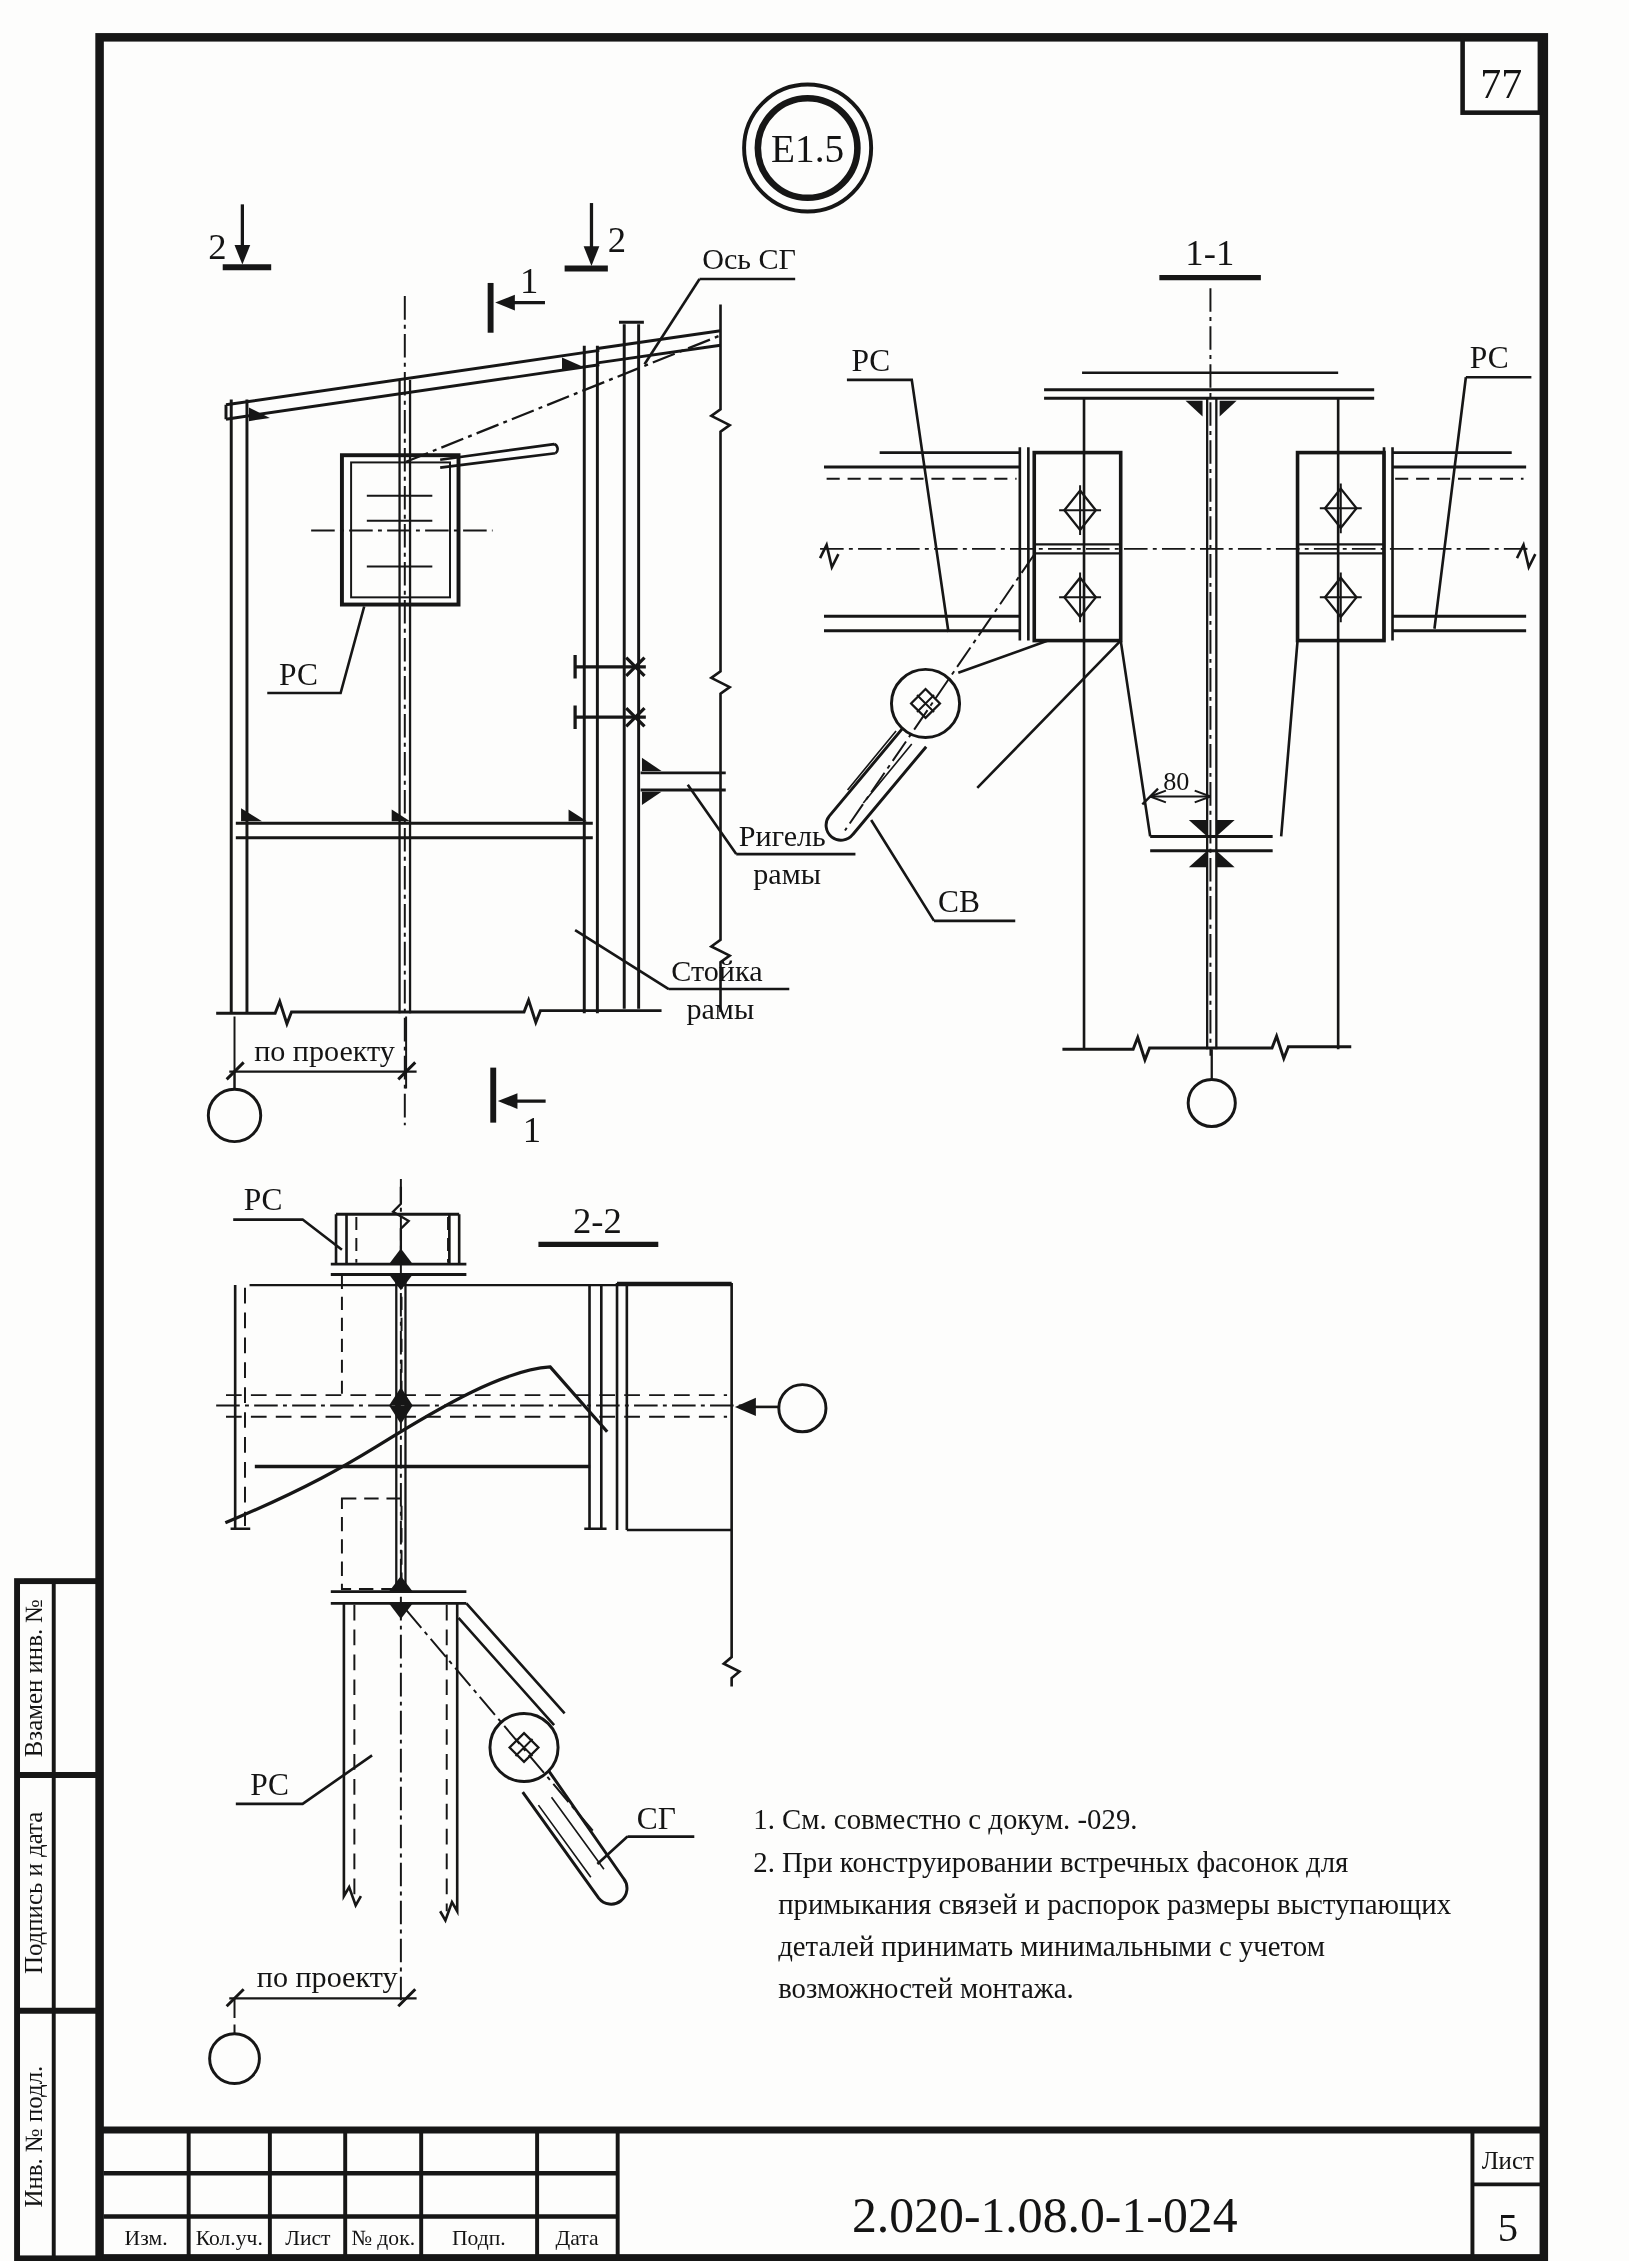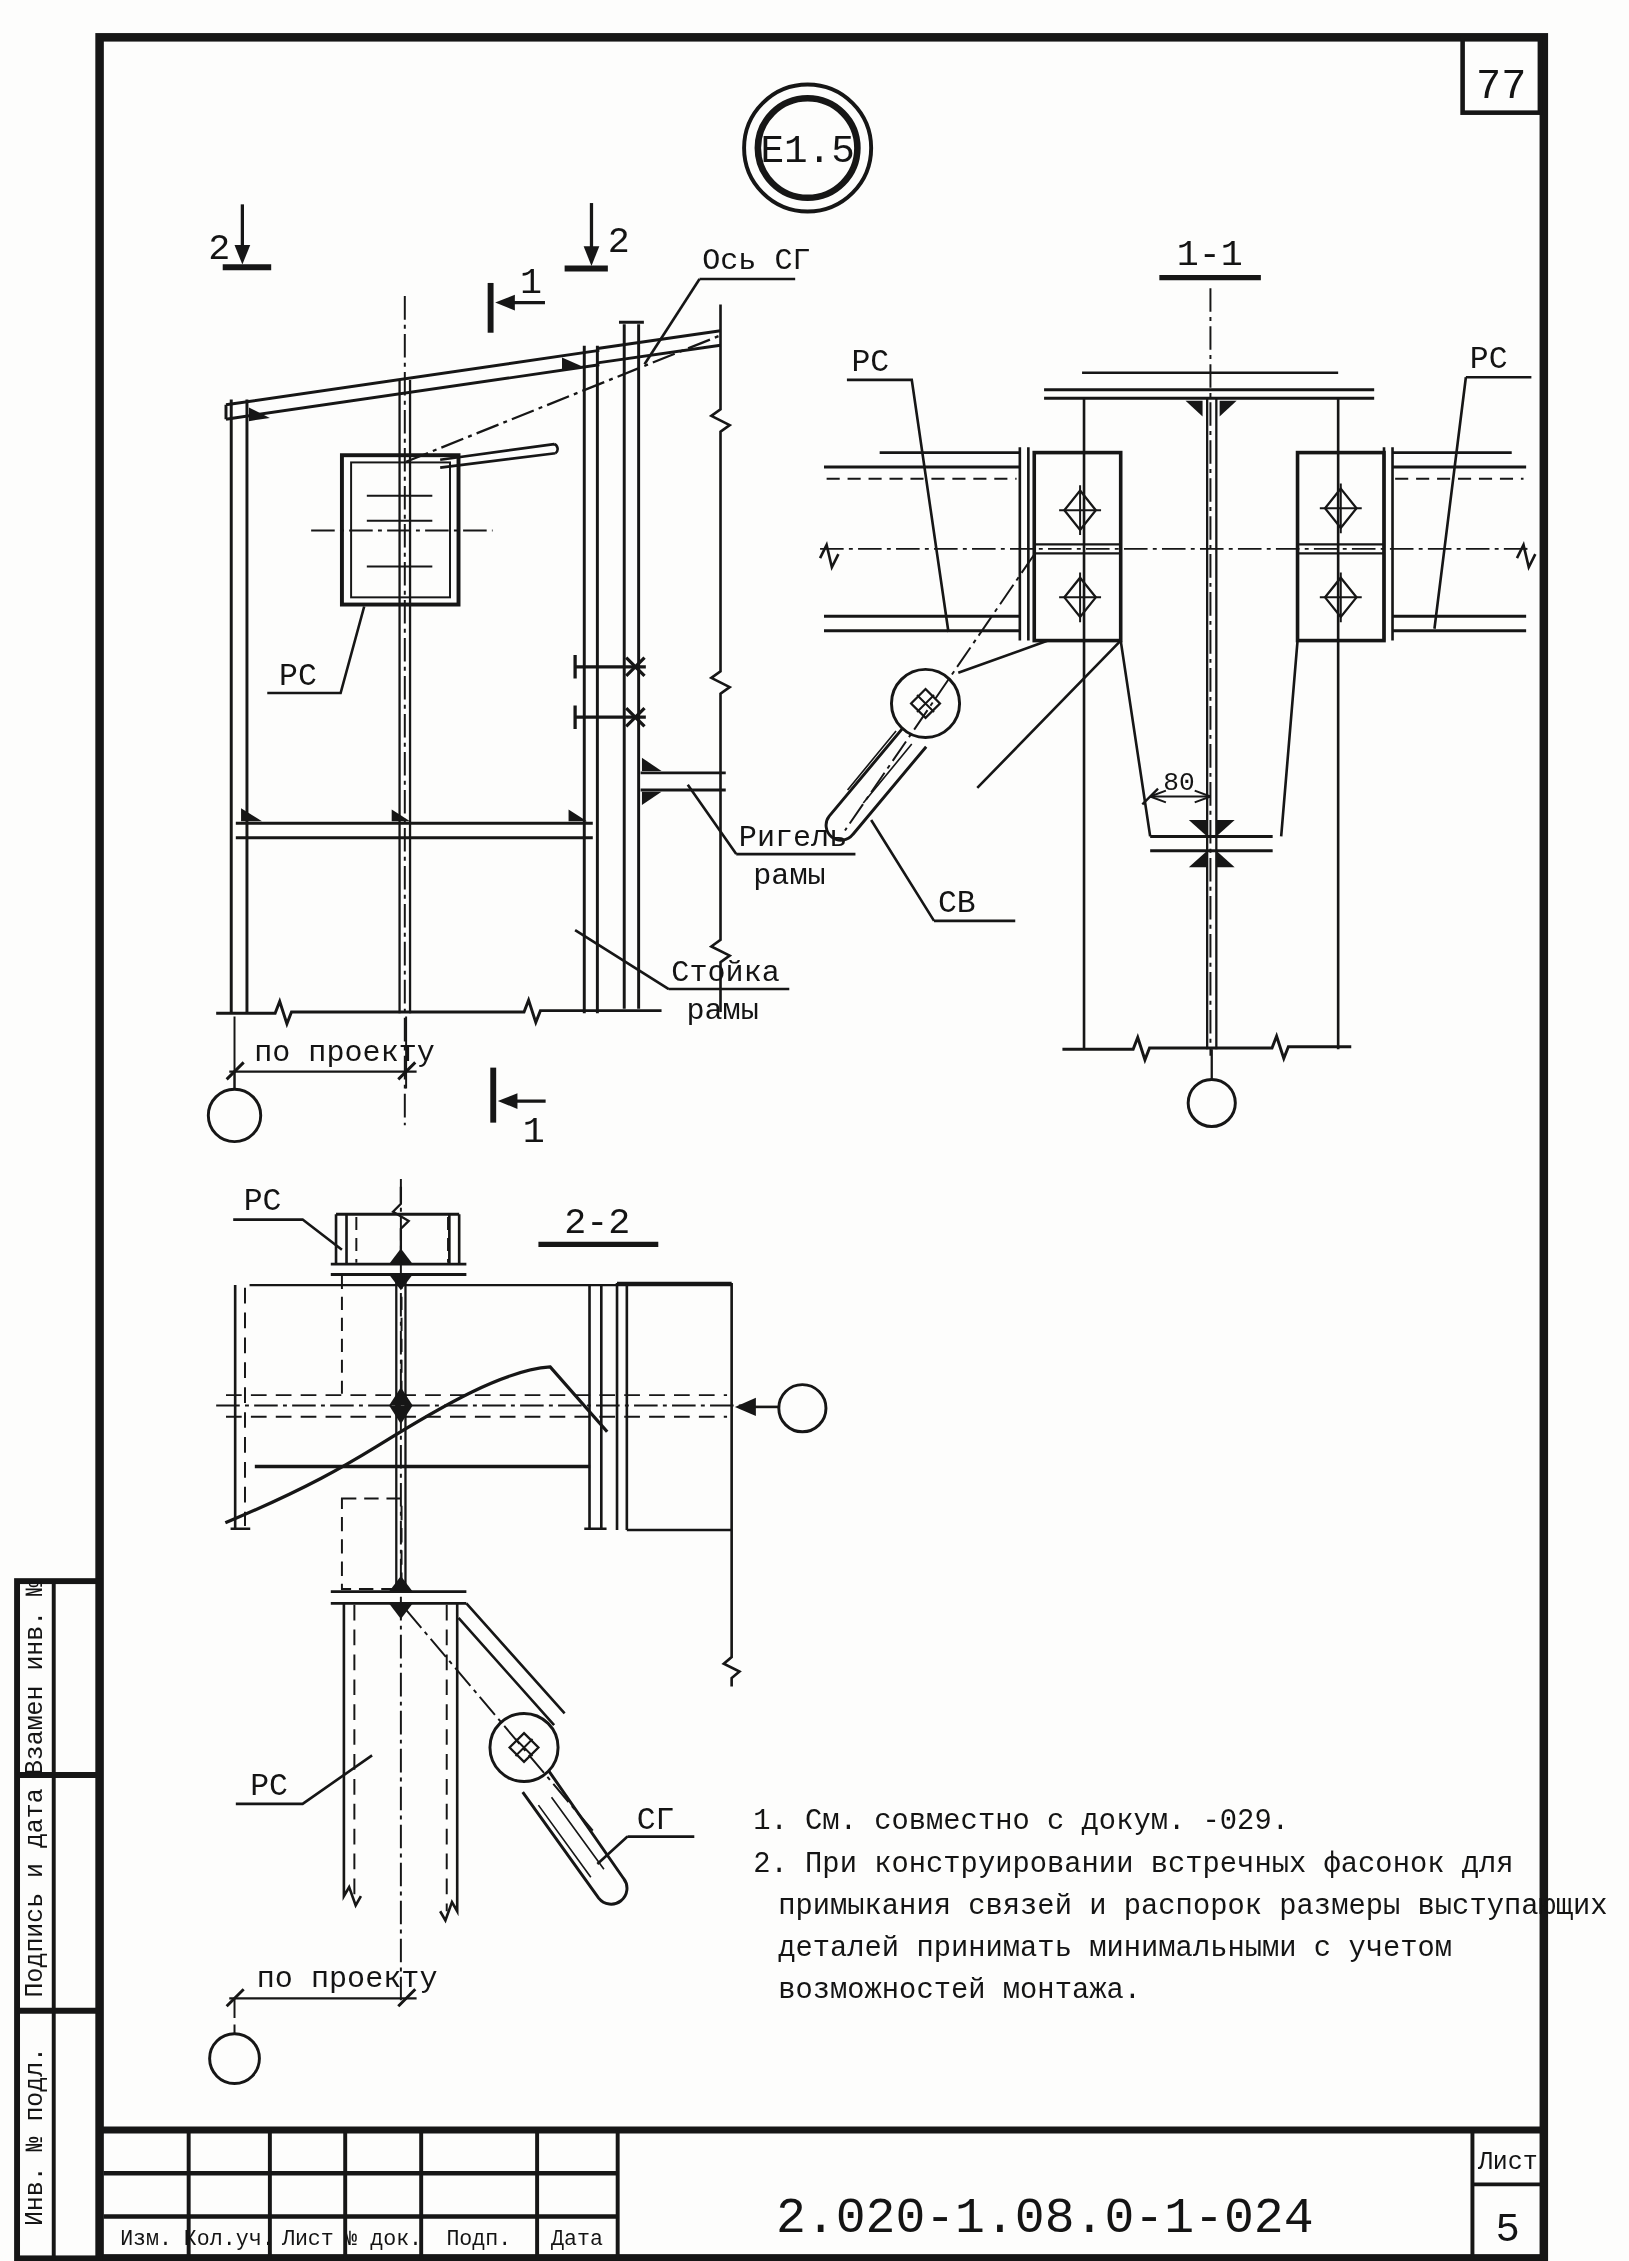--- a/index.html
+++ b/index.html
@@ -1,17 +1,17 @@
 <!DOCTYPE html>
 <html style="font-size:10.5px"><head>
 <meta charset="utf-8">
 <style>
   html,body{margin:0;padding:0;background:#ffffff;}
   #sheet{position:relative;width:1629px;height:2261px;background:#fdfdfc;overflow:hidden;
-         font-family:Liberation Mono, monospace;}
+         font-family:Liberation Serif, serif;}
   svg{position:absolute;left:0;top:0;}
   text{fill:#141414;}
   .ln{stroke:#161616;fill:none;}
   .fillb{fill:#161616;stroke:none;}
 </style>
 </head>
 <body>
 
 <div id="sheet">
 <svg width="1629" height="2261" viewBox="0 0 2487 3452">

